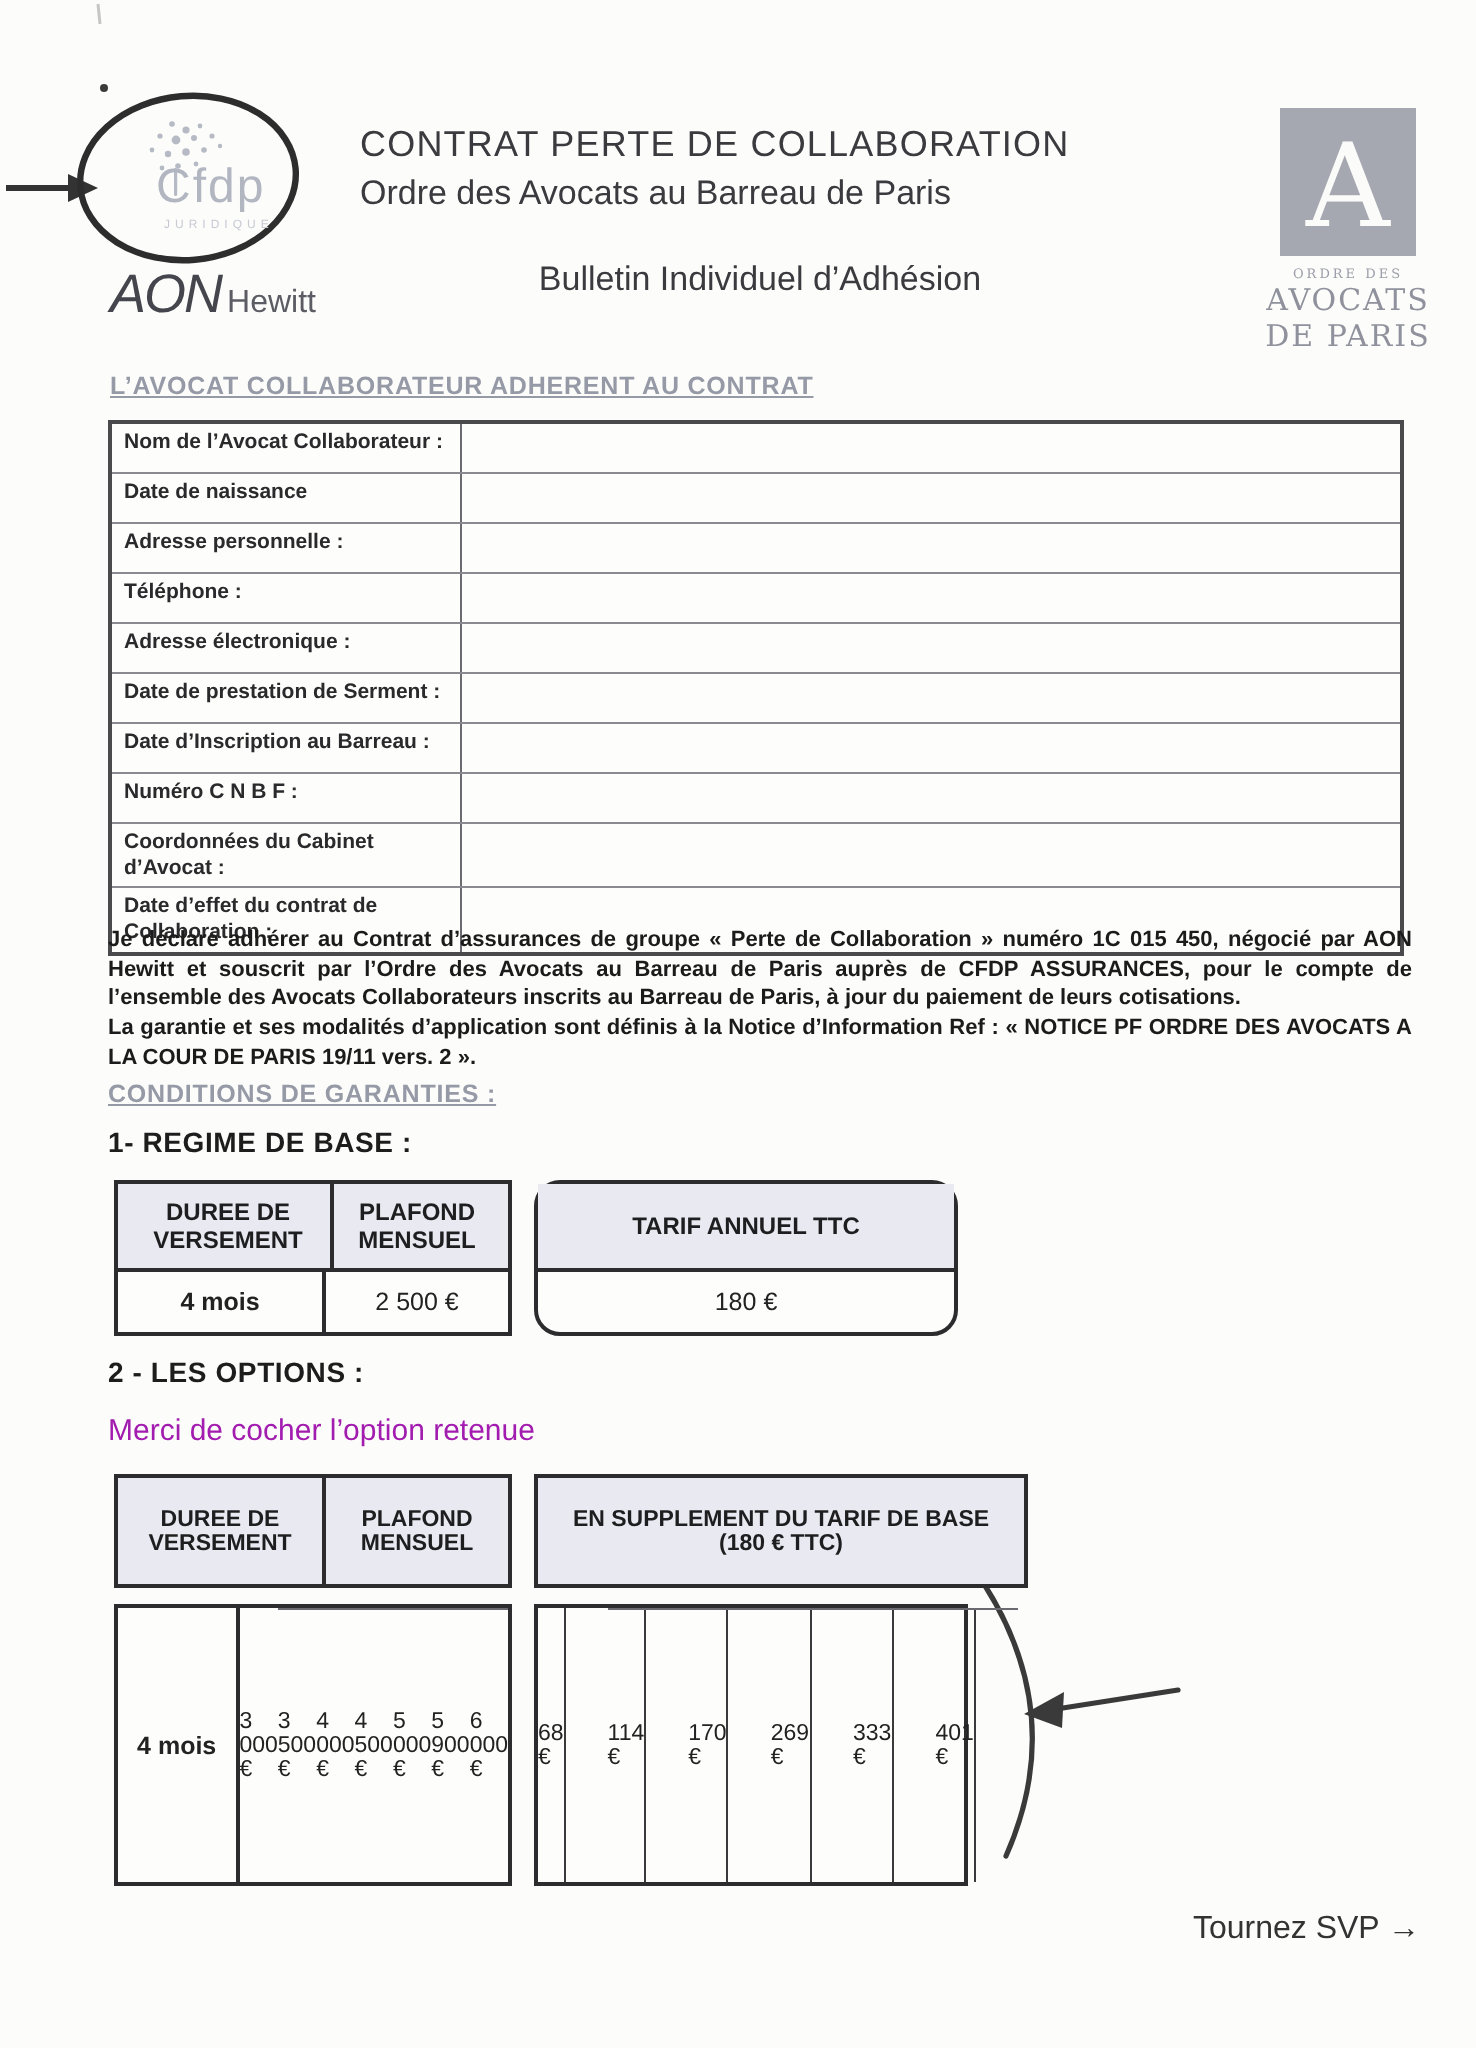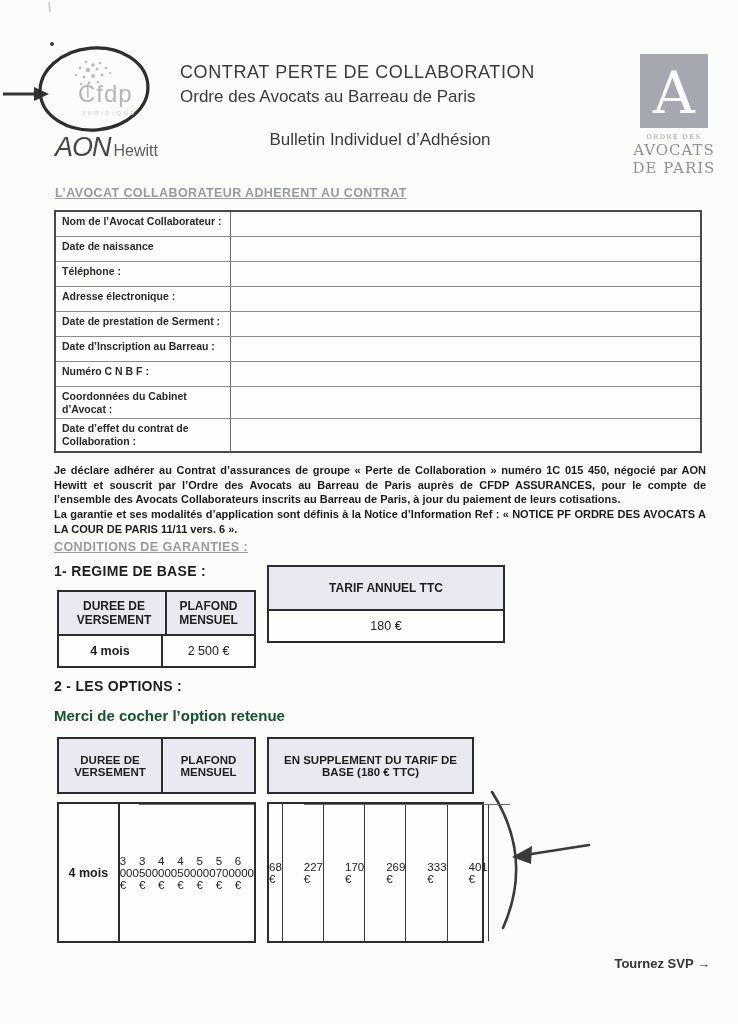--- a/index.html
+++ b/index.html
@@ -30,69 +30,69 @@
   .paris-l1 { margin-top:5px; font-size:6.5px; letter-spacing:1.5px; color:#9b9da8; font-family:"DejaVu Serif", serif; }
   .paris-l2, .paris-l3 { font-size:15px; letter-spacing:1px; color:#8f919c; font-family:"DejaVu Serif", serif;text-align:center; }
 
   
   .section-title { font-weight:bold; font-size:12.5px; color:#969aa7; text-decoration:underline; letter-spacing:0.4px; }
   .h-adherent { left:55px; top:186px; }
   .h-conditions { left:54px; top:540px; }
   .black-heading { font-weight:bold; font-size:14px; color:#1d1d1d; letter-spacing:0.3px; }
   .h-regime { left:54px; top:563px; }
   .h-options { left:54px; top:678px; }
-  .h-instruction { left:54px; top:707px; font-weight:bold; font-size:15px; color:#14532d; }
+  .h-instruction { left:54px; top:707px; font-weight:normal; font-size:15px; color:#a21caf; }
 
   
   .form-table { left:54px; top:210px; width:648px; border:2px solid #4a4a4c; background:#fdfdfb; }
   .form-row { display:flex; border-top:1px solid #8a8a90; }
   .form-row:first-child { border-top:none; }
   .form-label { width:175px; border-right:1px solid #6a6a70; font-weight:bold; font-size:10.5px; color:#2a2a2c; padding:3px 5px 2px 6px; line-height:1.25; min-height:24px; }
   .form-row.tall .form-label { min-height:32px; }
   .form-value { flex:1; }
 
   
   .tbl { border:2px solid #2c2c2e; background:#fdfdfb; }
   .hdr { background:#e9e9f1; font-weight:bold; font-size:12px; color:#1e1e20; text-align:center; }
   .flexrow { display:flex; }
   .vcenter { display:flex; align-items:center; justify-content:center; }
 
   
   .rb-box1 { left:57px; top:590px; width:199px; }
-  .rb-box2 { left:267px; top:565px; width:238px; }
+  .rb-box2 { left:267px; top:590px; width:212px;border-radius:13px; }
   .rb-h { height:44px; border-bottom:2px solid #2c2c2e; padding:0 4px; }
   .rb-c1 { width:104px; border-right:2px solid #2c2c2e; }
   .rb-c2 { flex:1; }
   .rb-data { height:30px; font-size:12.5px; color:#222; }
   .rb-data .bold { font-weight:bold; }
 
   
   .opt-hbox1 { left:57px; top:737px; width:199px; height:57px; }
-  .opt-hbox2 { left:267px; top:737px; width:207px; height:57px; }
+  .opt-hbox2 { left:267px; top:737px; width:247px; height:57px; }
   .opt-h-inner { height:100%; padding:0 10px; font-size:11.5px; }
   .opt-hc1 { width:104px; border-right:2px solid #2c2c2e; height:100%; }
   .opt-hc2 { flex:1; height:100%; }
 
   
   .opt-dbox1 { left:57px; top:802px; width:199px; height:141px; display:flex; }
   .opt-duree { width:104px; border-right:2px solid #2c2c2e; font-weight:bold; font-size:12.5px; }
   .opt-plafonds { flex:1; display:flex; flex-direction:row; }
   .opt-pcell { flex:1; border-top:1px solid #6a6a70; font-size:11.5px; display:flex; align-items:center; justify-content:center; }
   .opt-pcell:first-child { border-top:none; }
   .opt-dbox2 { left:267px; top:802px; width:217px; height:141px; display:flex; flex-direction:row; }
   .opt-srow { flex:1; display:flex; border-top:1px solid #6a6a70; }
   .opt-srow:first-child { border-top:none; }
   .opt-sval { flex:1; font-size:11.5px; display:flex; align-items:center; justify-content:center; }
   .opt-check { width:22px; border-left:1.5px solid #3a3a3c; }
 
   
   .declaration { left:54px; top:463px; width:652px; font-weight:bold; font-size:11px; color:#1b1b1b; line-height:1.33; text-align:justify; }
   .declaration p + p { margin-top:0px; }
 
-  .tournez { right:28px; top:956px; font-weight:bold; font-size:13px; color:#333; }
+  .tournez { right:28px; top:956px; font-weight:normal; font-size:16px; color:#333; }
 
   .annotations { left:0; top:0; width:738px; height:1024px; pointer-events:none; }
 </style>
 </head>
 <body>
 
 <div class="page">
 
   <svg class="annotations abs" viewBox="0 0 738 1024">
     <line x1="49" y1="2" x2="50" y2="12" stroke="#c6c6c6" stroke-width="1.5"></line>
@@ -154,20 +154,24 @@
   <div class="abs form-table">
     <div class="form-row">
       <div class="form-label">Nom de l’Avocat Collaborateur :</div>
       <div class="form-value"></div>
     </div>
     <div class="form-row">
       <div class="form-label">Date de naissance</div>
       <div class="form-value"></div>
     </div>
     <div class="form-row">
+      <div class="form-label">Adresse personnelle :</div>
+      <div class="form-value"></div>
+    </div>
+    <div class="form-row">
       <div class="form-label">Téléphone :</div>
       <div class="form-value"></div>
     </div>
     <div class="form-row">
       <div class="form-label">Adresse électronique :</div>
       <div class="form-value"></div>
     </div>
     <div class="form-row">
       <div class="form-label">Date de prestation de Serment :</div>
       <div class="form-value"></div>
@@ -185,21 +189,21 @@
       <div class="form-value"></div>
     </div>
     <div class="form-row tall">
       <div class="form-label">Date d’effet du contrat de Collaboration :</div>
       <div class="form-value"></div>
     </div>
   </div>
 
   <div class="abs declaration">
     <p>Je déclare adhérer au Contrat d’assurances de groupe « Perte de Collaboration » numéro 1C 015 450, négocié par AON Hewitt et souscrit par l’Ordre des Avocats au Barreau de Paris auprès de CFDP ASSURANCES, pour le compte de l’ensemble des Avocats Collaborateurs inscrits au Barreau de Paris, à jour du paiement de leurs cotisations.</p>
-    <p>La garantie et ses modalités d’application sont définis à la Notice d’Information Ref : « NOTICE PF ORDRE DES AVOCATS A LA COUR DE PARIS 11/11 vers. 6 ».</p>
+    <p>La garantie et ses modalités d’application sont définis à la Notice d’Information Ref : « NOTICE PF ORDRE DES AVOCATS A LA COUR DE PARIS 19/11 vers. 2 ».</p>
   </div>
 
   <div class="abs section-title h-conditions">CONDITIONS DE GARANTIES :</div>
 
   <div class="abs black-heading h-regime">1- REGIME DE BASE :</div>
 
   <div class="abs tbl rb-box1">
     <div class="flexrow hdr rb-h">
       <div class="rb-c1 vcenter">DUREE DE VERSEMENT</div>
       <div class="rb-c2 vcenter">PLAFOND MENSUEL</div>
@@ -229,32 +233,32 @@
   </div>
 
   <div class="abs tbl opt-dbox1">
     <div class="opt-duree vcenter">4 mois</div>
     <div class="opt-plafonds">
       <div class="opt-pcell">3 000 €</div>
       <div class="opt-pcell">3 500 €</div>
       <div class="opt-pcell">4 000 €</div>
       <div class="opt-pcell">4 500 €</div>
       <div class="opt-pcell">5 000 €</div>
-      <div class="opt-pcell">5 700 €</div>
+      <div class="opt-pcell">5 900 €</div>
       <div class="opt-pcell">6 000 €</div>
     </div>
   </div>
 
   <div class="abs tbl opt-dbox2">
     <div class="opt-srow">
       <div class="opt-sval">68 €</div>
       <div class="opt-check"></div>
     </div>
     <div class="opt-srow">
-      <div class="opt-sval">227 €</div>
+      <div class="opt-sval">114 €</div>
       <div class="opt-check"></div>
     </div>
     <div class="opt-srow">
       <div class="opt-sval">170 €</div>
       <div class="opt-check"></div>
     </div>
     <div class="opt-srow">
       <div class="opt-sval">269 €</div>
       <div class="opt-check"></div>
     </div>

